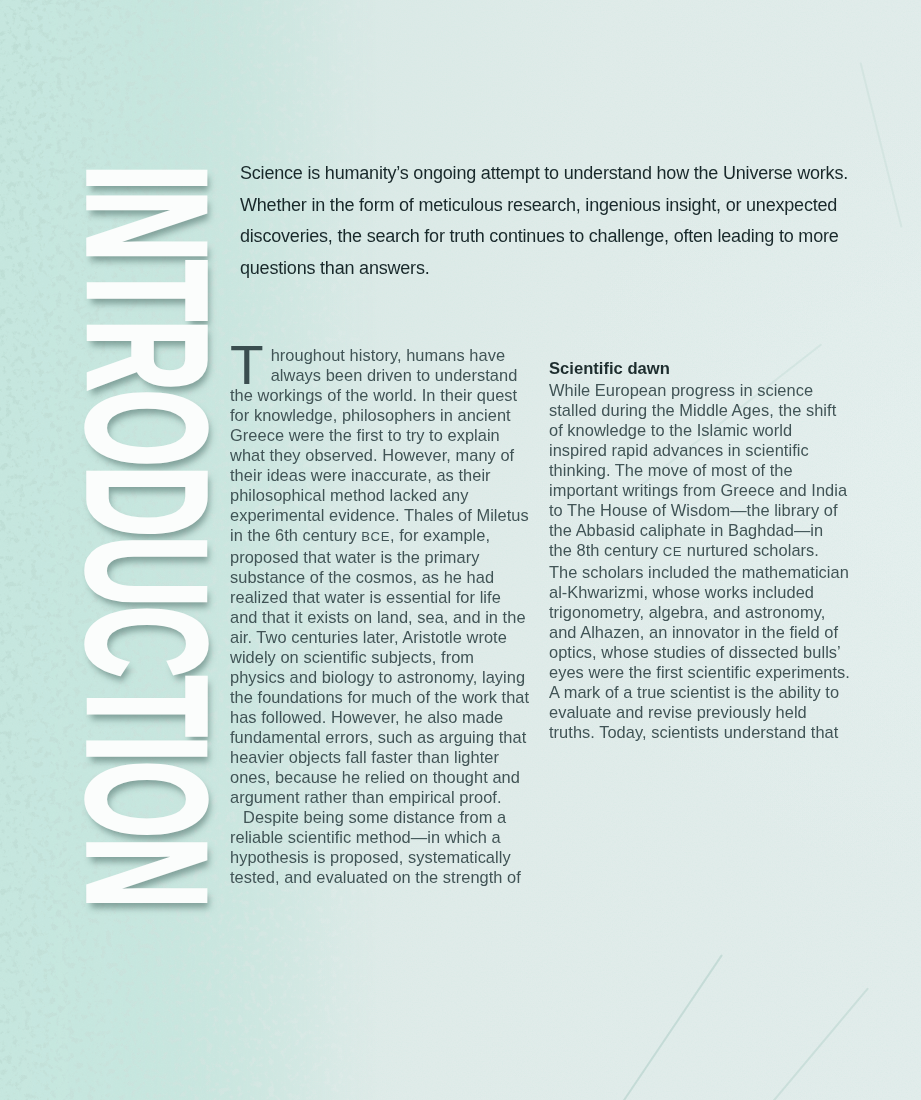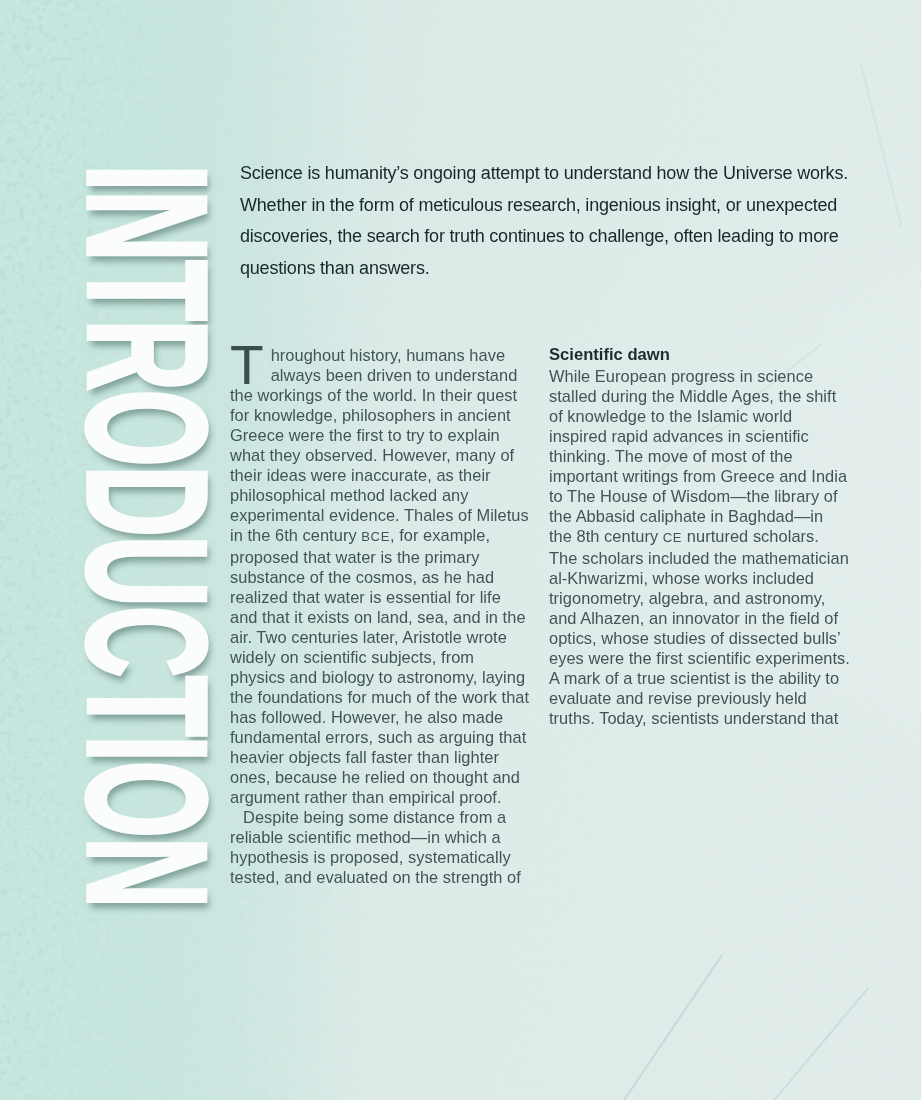--- a/index.html
+++ b/index.html
@@ -85,20 +85,21 @@
     margin-right: 7px;
     color: #3a4d4f;
     font-weight: 400;
   }
 
   .subhead {
     font-size: 16.6px;
     line-height: 20px;
     font-weight: 700;
     color: #1d2d2e;
+    margin-top: 14px;
     margin-bottom: 1px;
   }
 
   .sc { font-size: 0.8em; letter-spacing: 0.6px; }
 </style>
 </head>
 <body>
 
 <div class="page">
 

